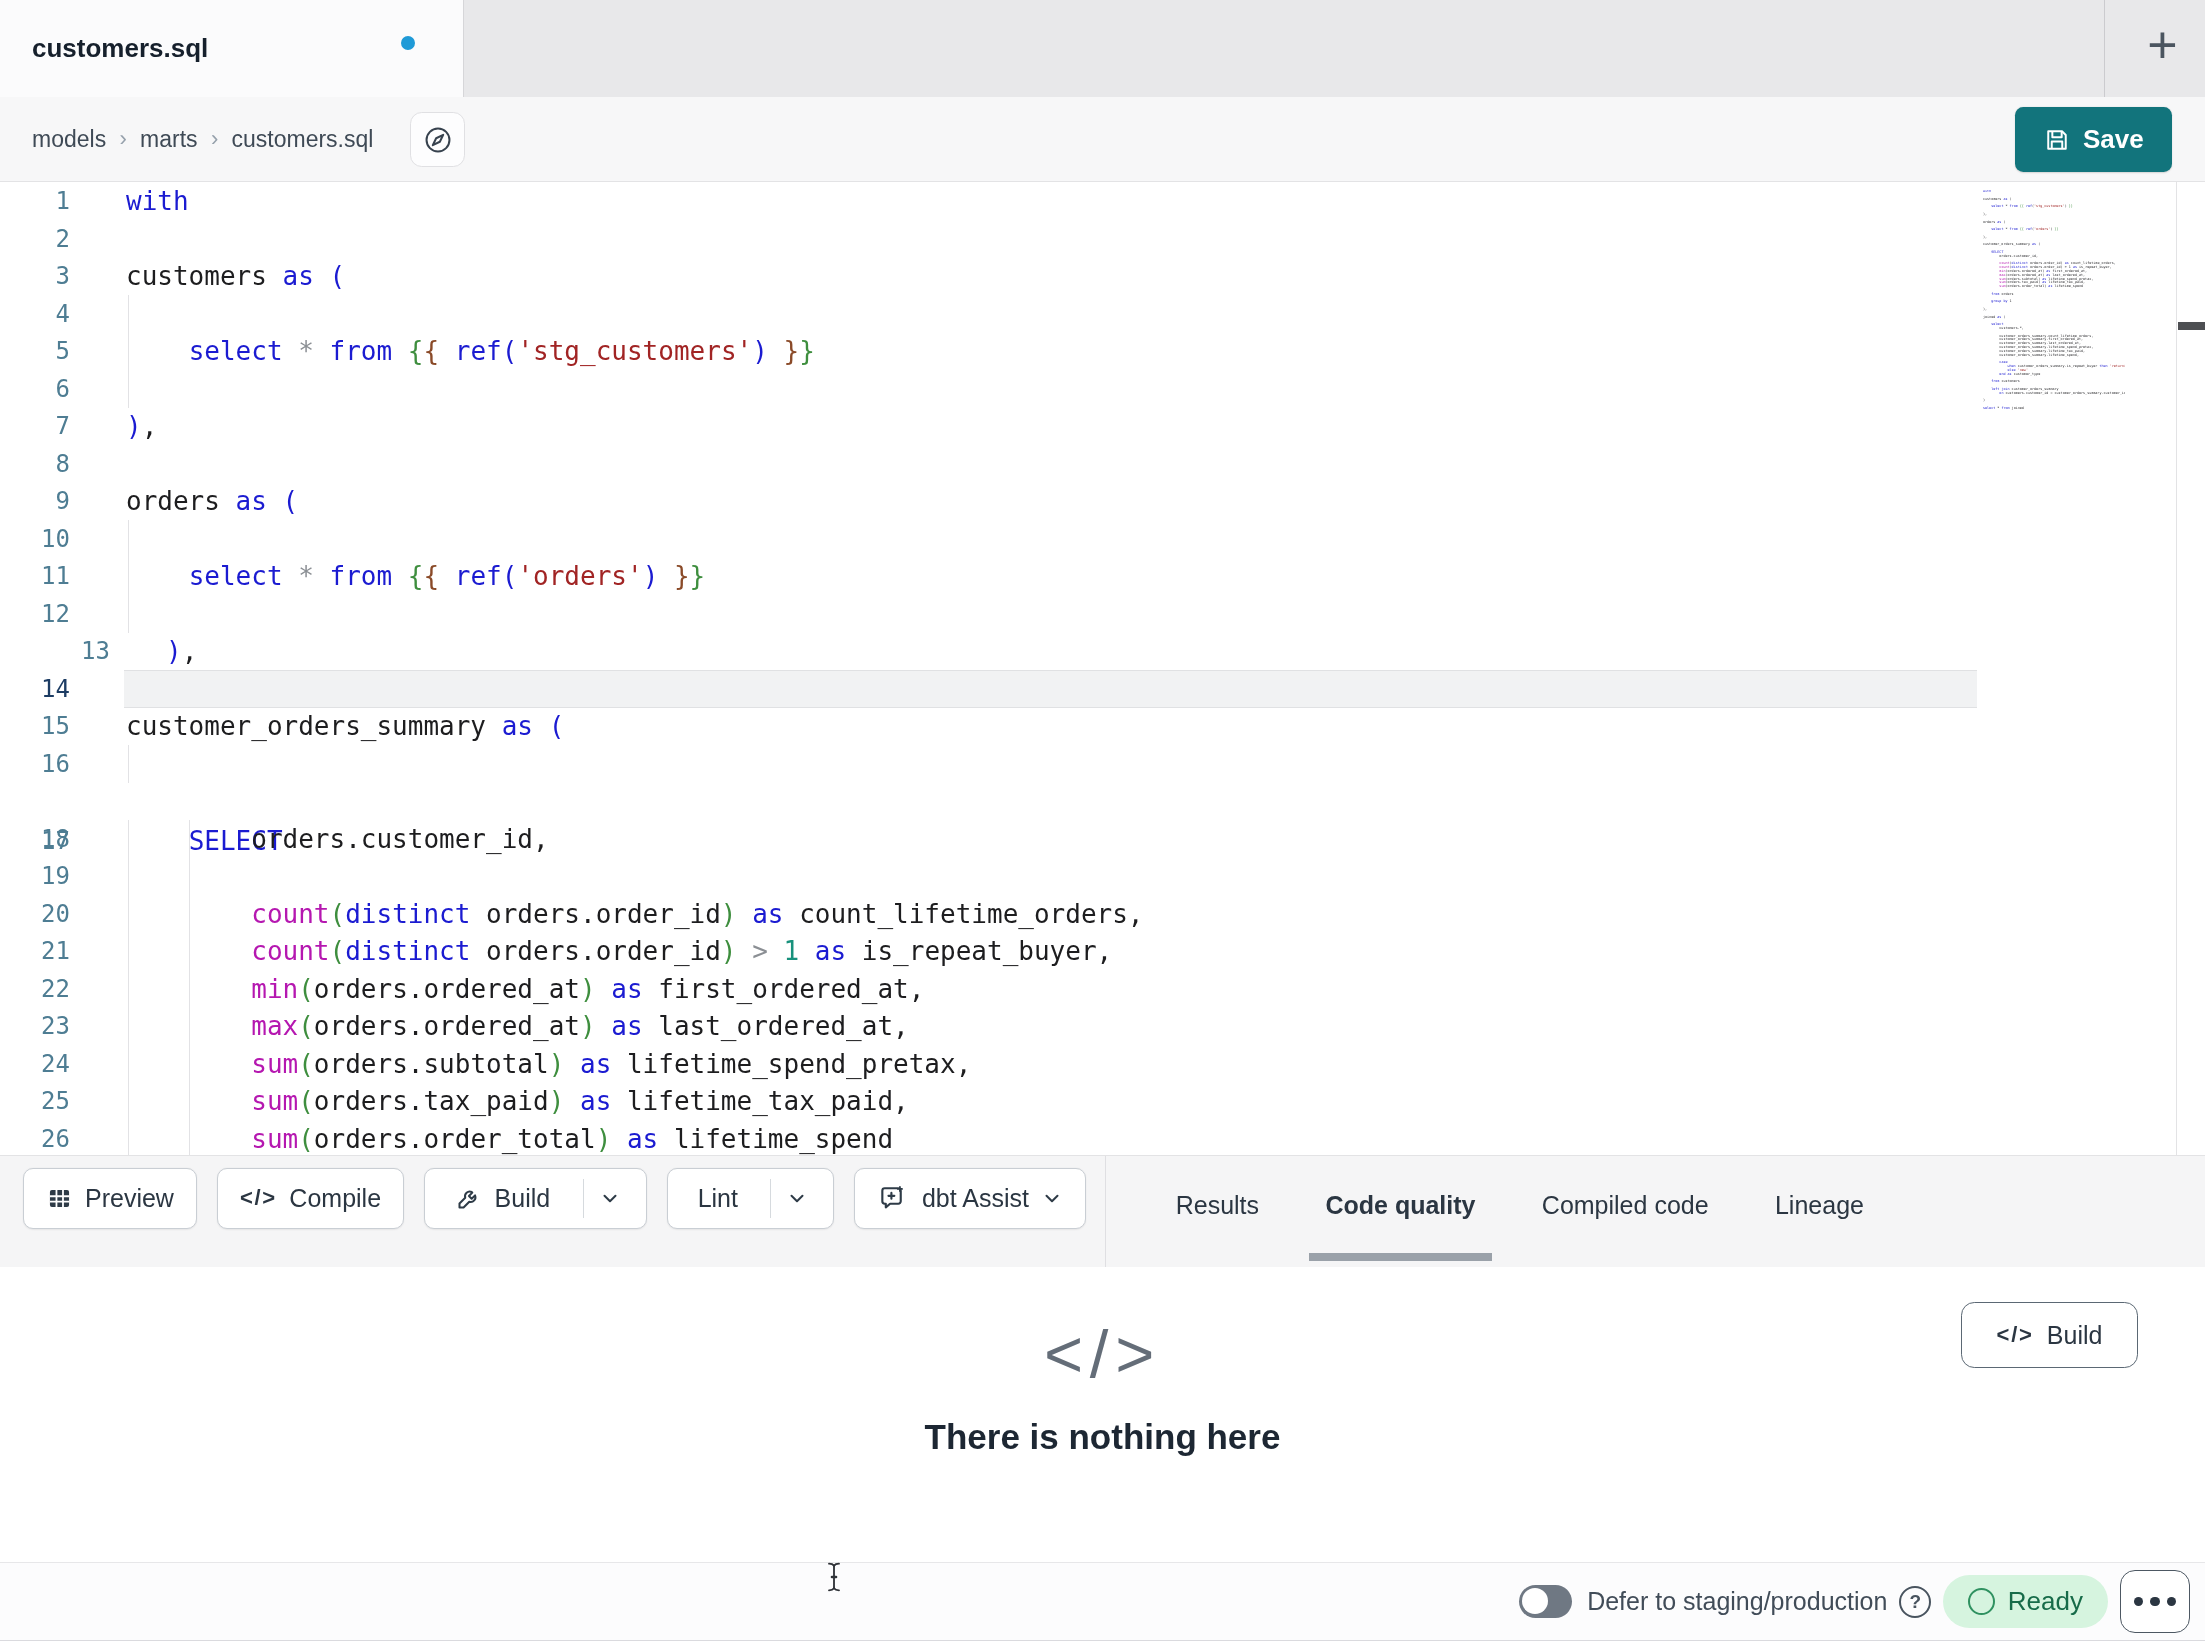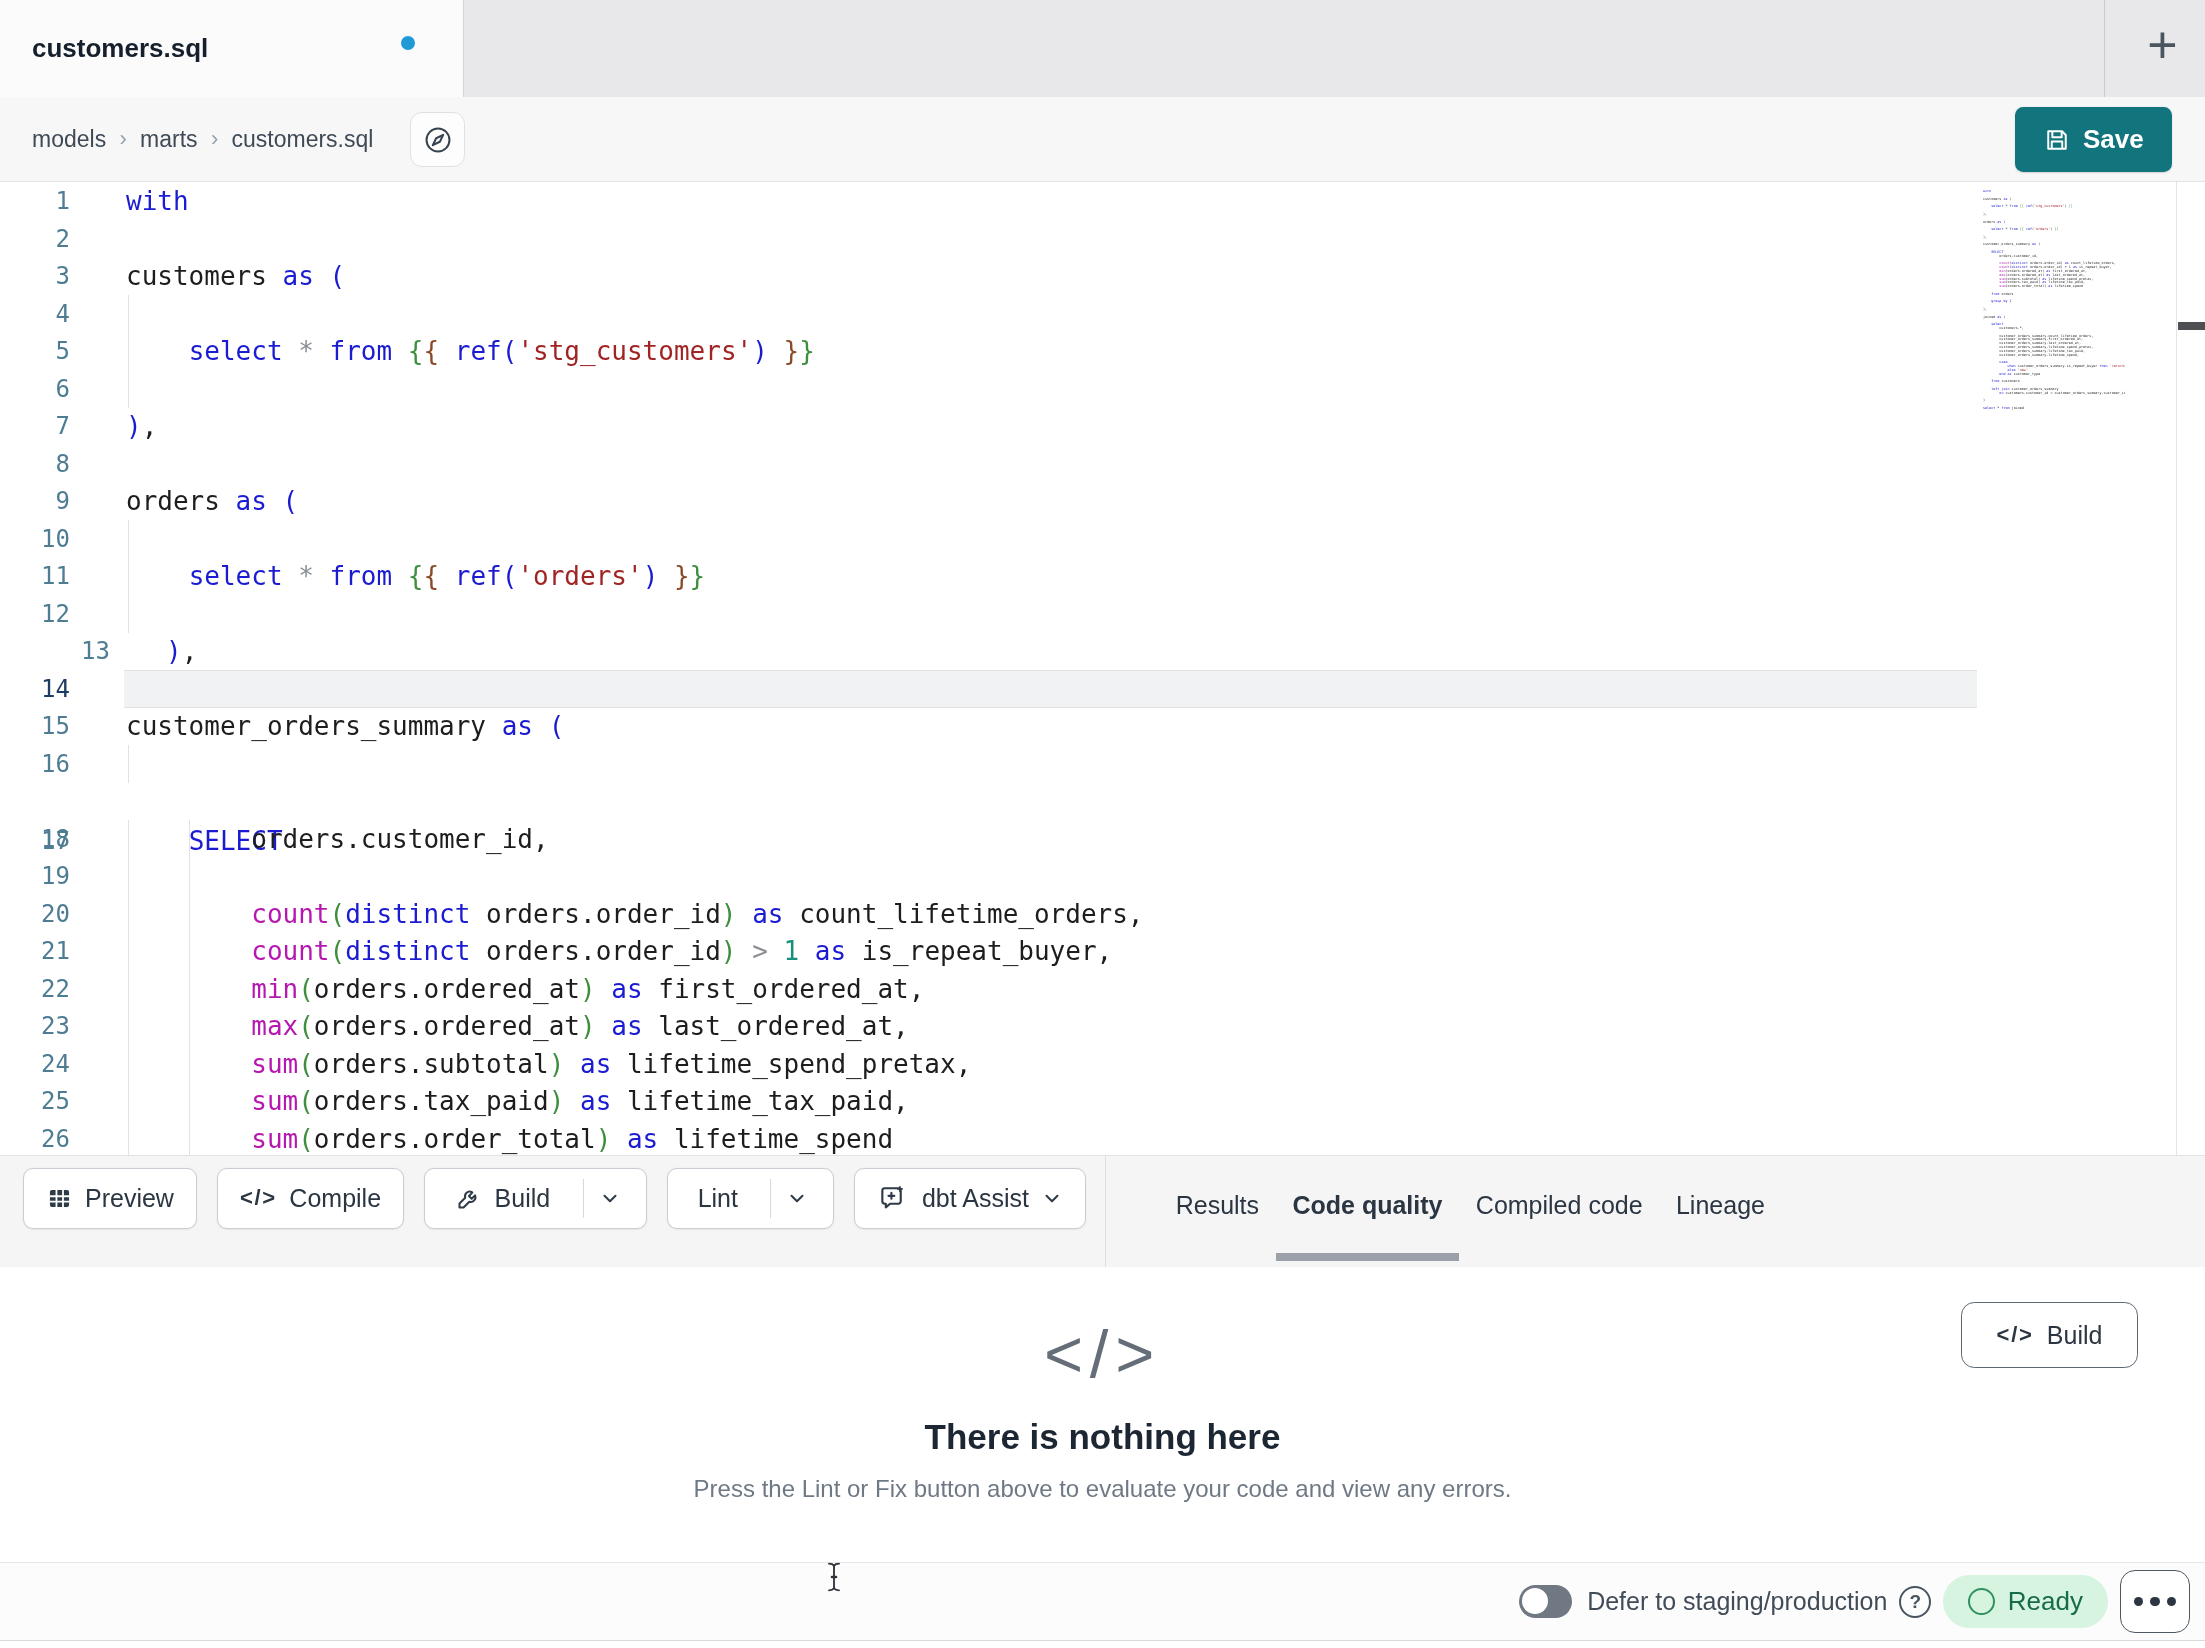--- a/index.html
+++ b/index.html
@@ -41,21 +41,21 @@
 
   
   .band { position:absolute; left:0; top:1155px; width:2205px; height:113px; background:#f5f5f6; border-top:0.8px solid #e3e3e5; }
   .btn-row { position:absolute; left:22.5px; top:11.7px; display:flex; gap:20px; align-items:center; }
   .btn { height:61px; background:#fff; border:1.4px solid #c9ced4; border-radius:10px; display:flex; align-items:center; padding:0 22px; gap:12.5px; font-size:25px; font-weight:500; color:#2b3642; cursor:pointer; box-shadow:0 0.8px 1.7px rgba(0,0,0,.07); }
   .btn.split { padding:10px; }
   .btn.split .cell { display:flex; align-items:center; gap:12.5px; padding:0 20px; height:100%; }
   .btn.split .cell.chev-cell { padding:0 15px; border-left:1.3px solid #d6dade; }
   .code-glyph { font-weight:bold; font-size:22px; letter-spacing:1.7px; }
   .band-divider { position:absolute; left:1105px; top:0; width:0.8px; height:113px; background:#dfdfe2; }
-  .ptabs { position:absolute; left:1159px; top:0; height:113px; display:flex; }
+  .ptabs { position:absolute; left:1159px; top:0; height:113px; display:flex; gap:33px; }
   .ptab { position:relative; height:113px; line-height:98px; padding:0 16.7px; font-size:25px; color:#2b3642; cursor:pointer; white-space:nowrap; }
   .ptab.active { font-weight:bold; }
   .ptab.active::after { content:""; position:absolute; left:0; right:0; bottom:8.3px; height:7.5px; background:#9aa1a9; }
 
   
   .results { position:absolute; left:0; top:1267px; width:2205px; height:294px; background:#fff; }
   .config-btn { position:absolute; left:1961px; top:35px; width:177px; height:66px; border:1.4px solid #5b6874; border-radius:13.3px; background:#fff; display:flex; align-items:center; justify-content:center; gap:13.3px; font-size:25px; color:#2b3642; cursor:pointer; }
   .empty { position:absolute; left:0; top:0; width:2205px; text-align:center; }
   .empty-icon { margin-top:48px; font-size:67px; font-weight:500; color:#646d78; letter-spacing:6.7px; font-family:"Liberation Sans", sans-serif; }
   .empty-title { margin-top:25px; font-size:35px; font-weight:bold; color:#1d2733; }
@@ -387,21 +387,20 @@
   </div>
 
   <div class="results">
     <div class="config-btn">
       <span class="code-glyph">&lt;/&gt;</span>
       <span>Build</span>
     </div>
     <div class="empty">
       <div class="empty-icon">&lt;/&gt;</div>
       <div class="empty-title">There is nothing here</div>
-      <div class="empty-sub">Press the Lint or Fix button above to evaluate your code and view any errors.</div>
     </div>
   </div>
 
   <div class="statusbar">
     <div class="status-right">
       <div class="toggle">
           <div class="knob"></div>
         </div>
       <div class="defer-label">Defer to staging/production</div>
       <div class="help">?</div>

